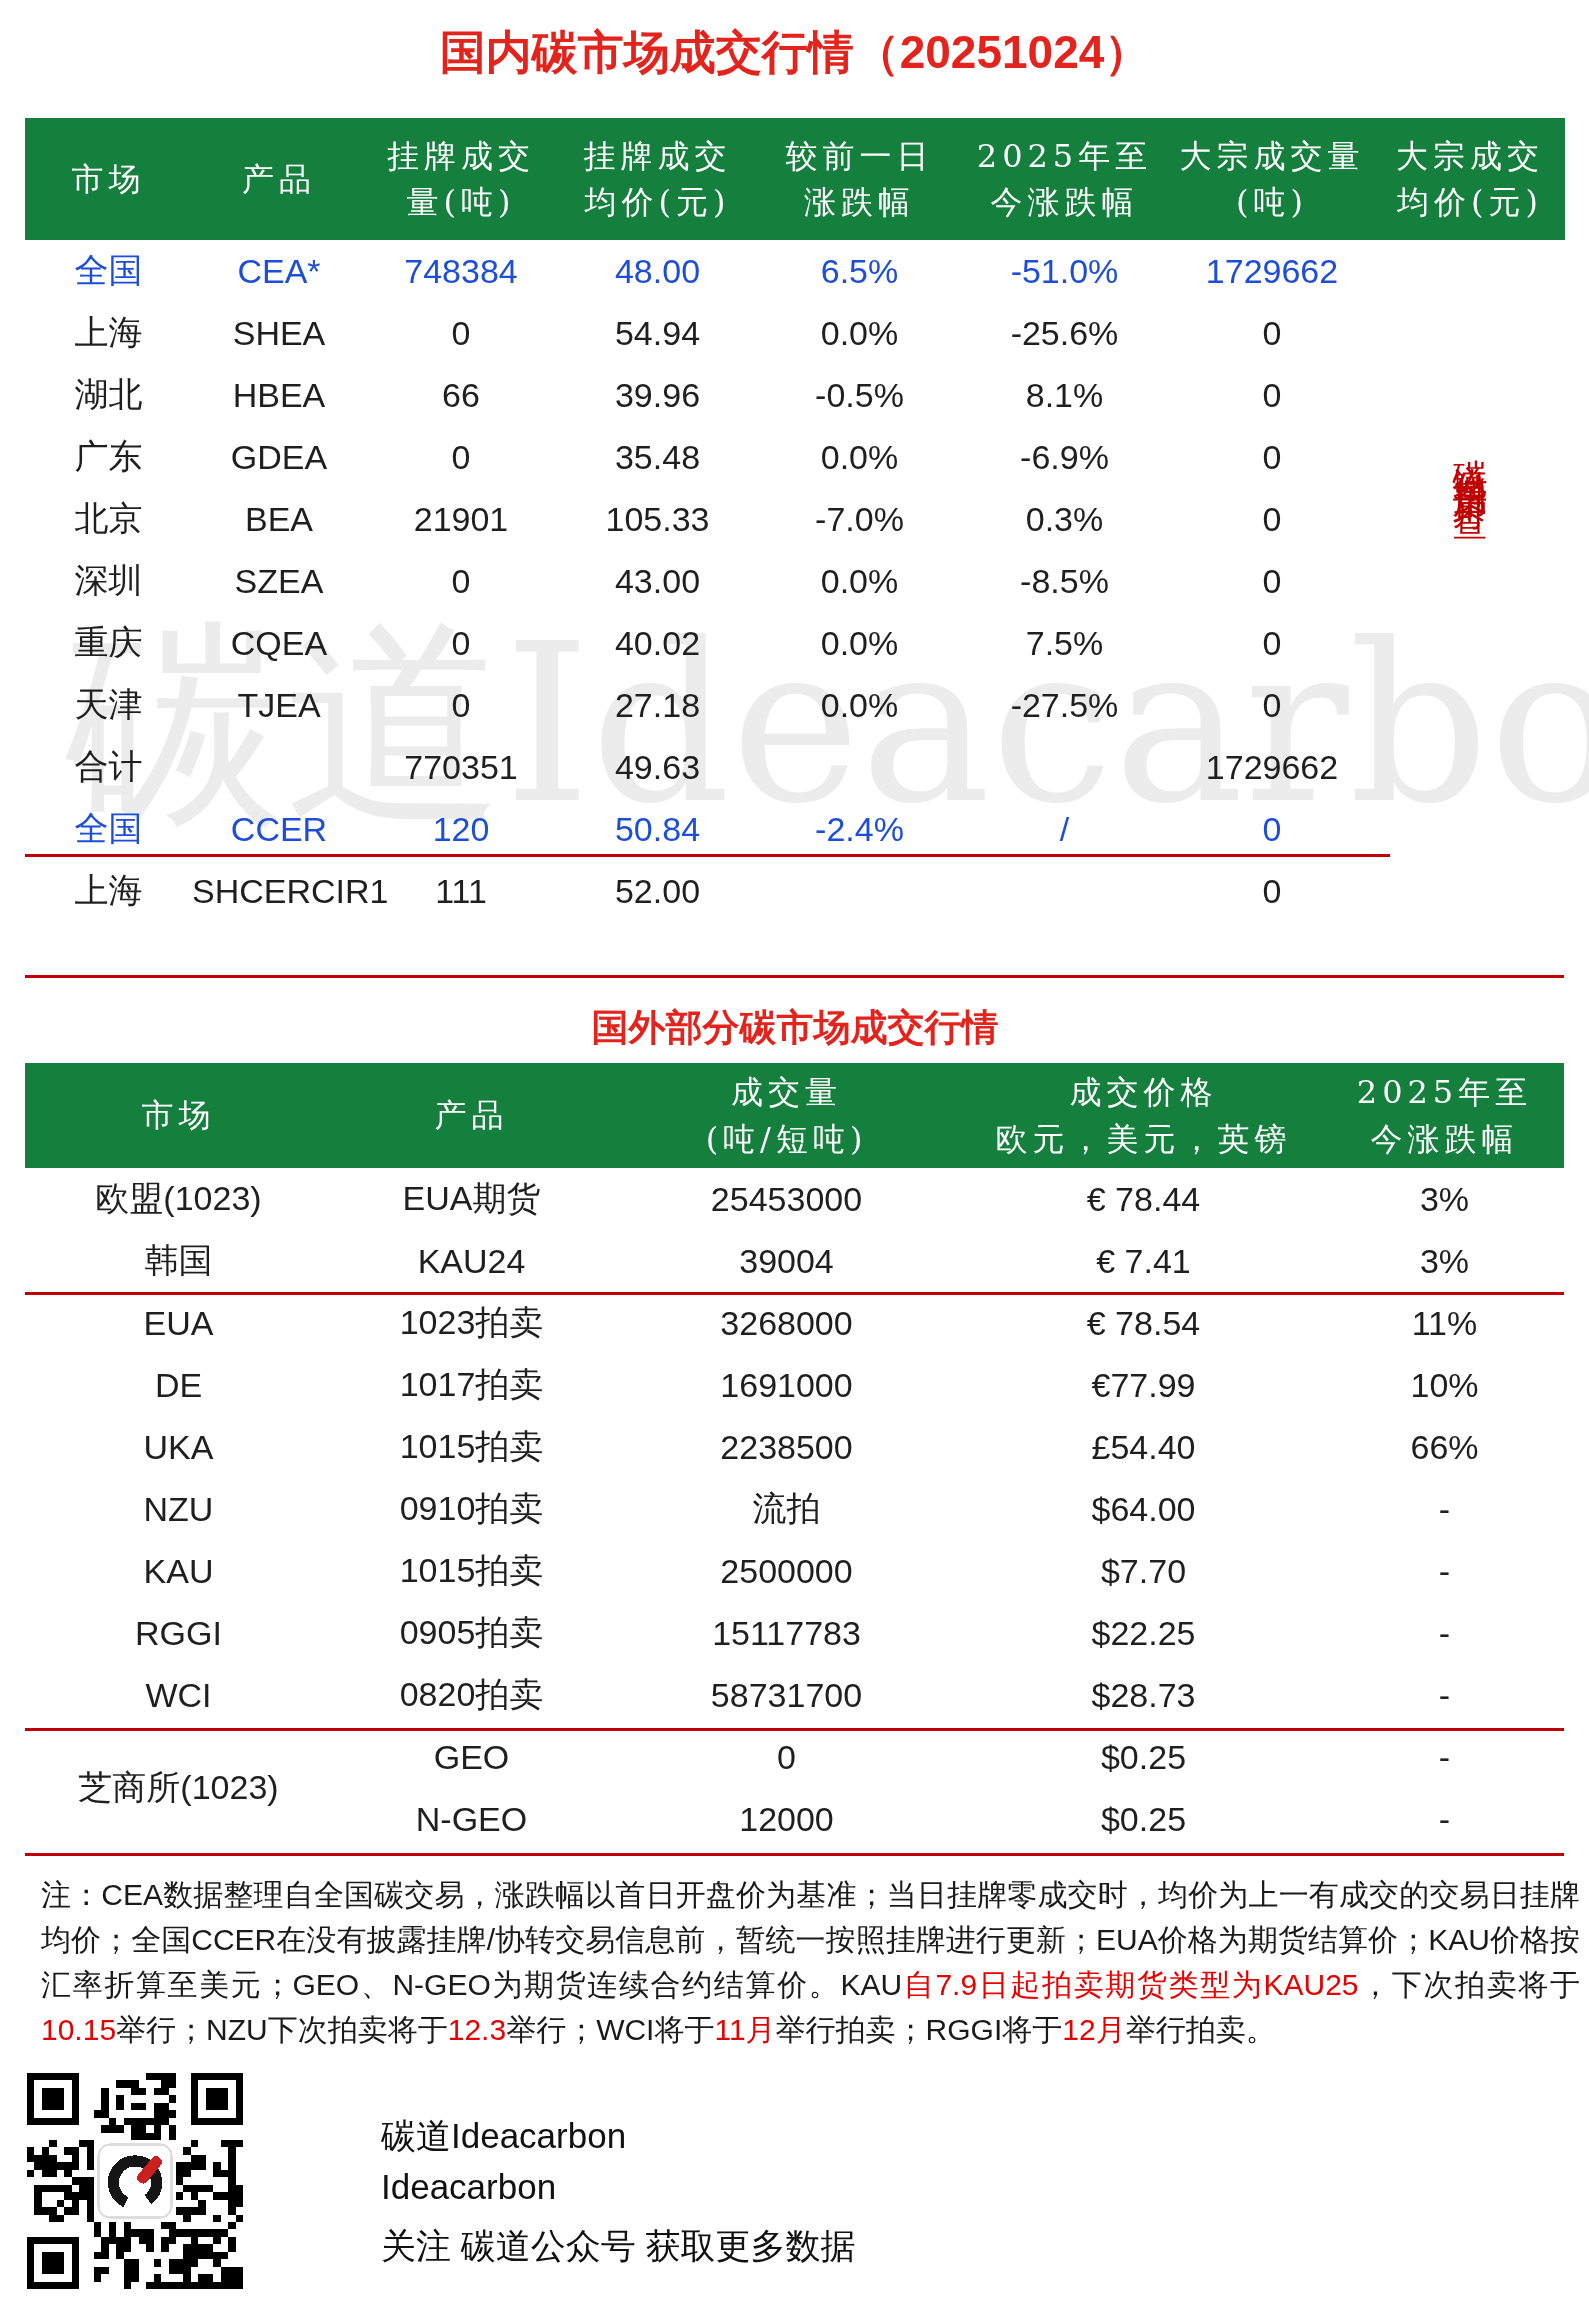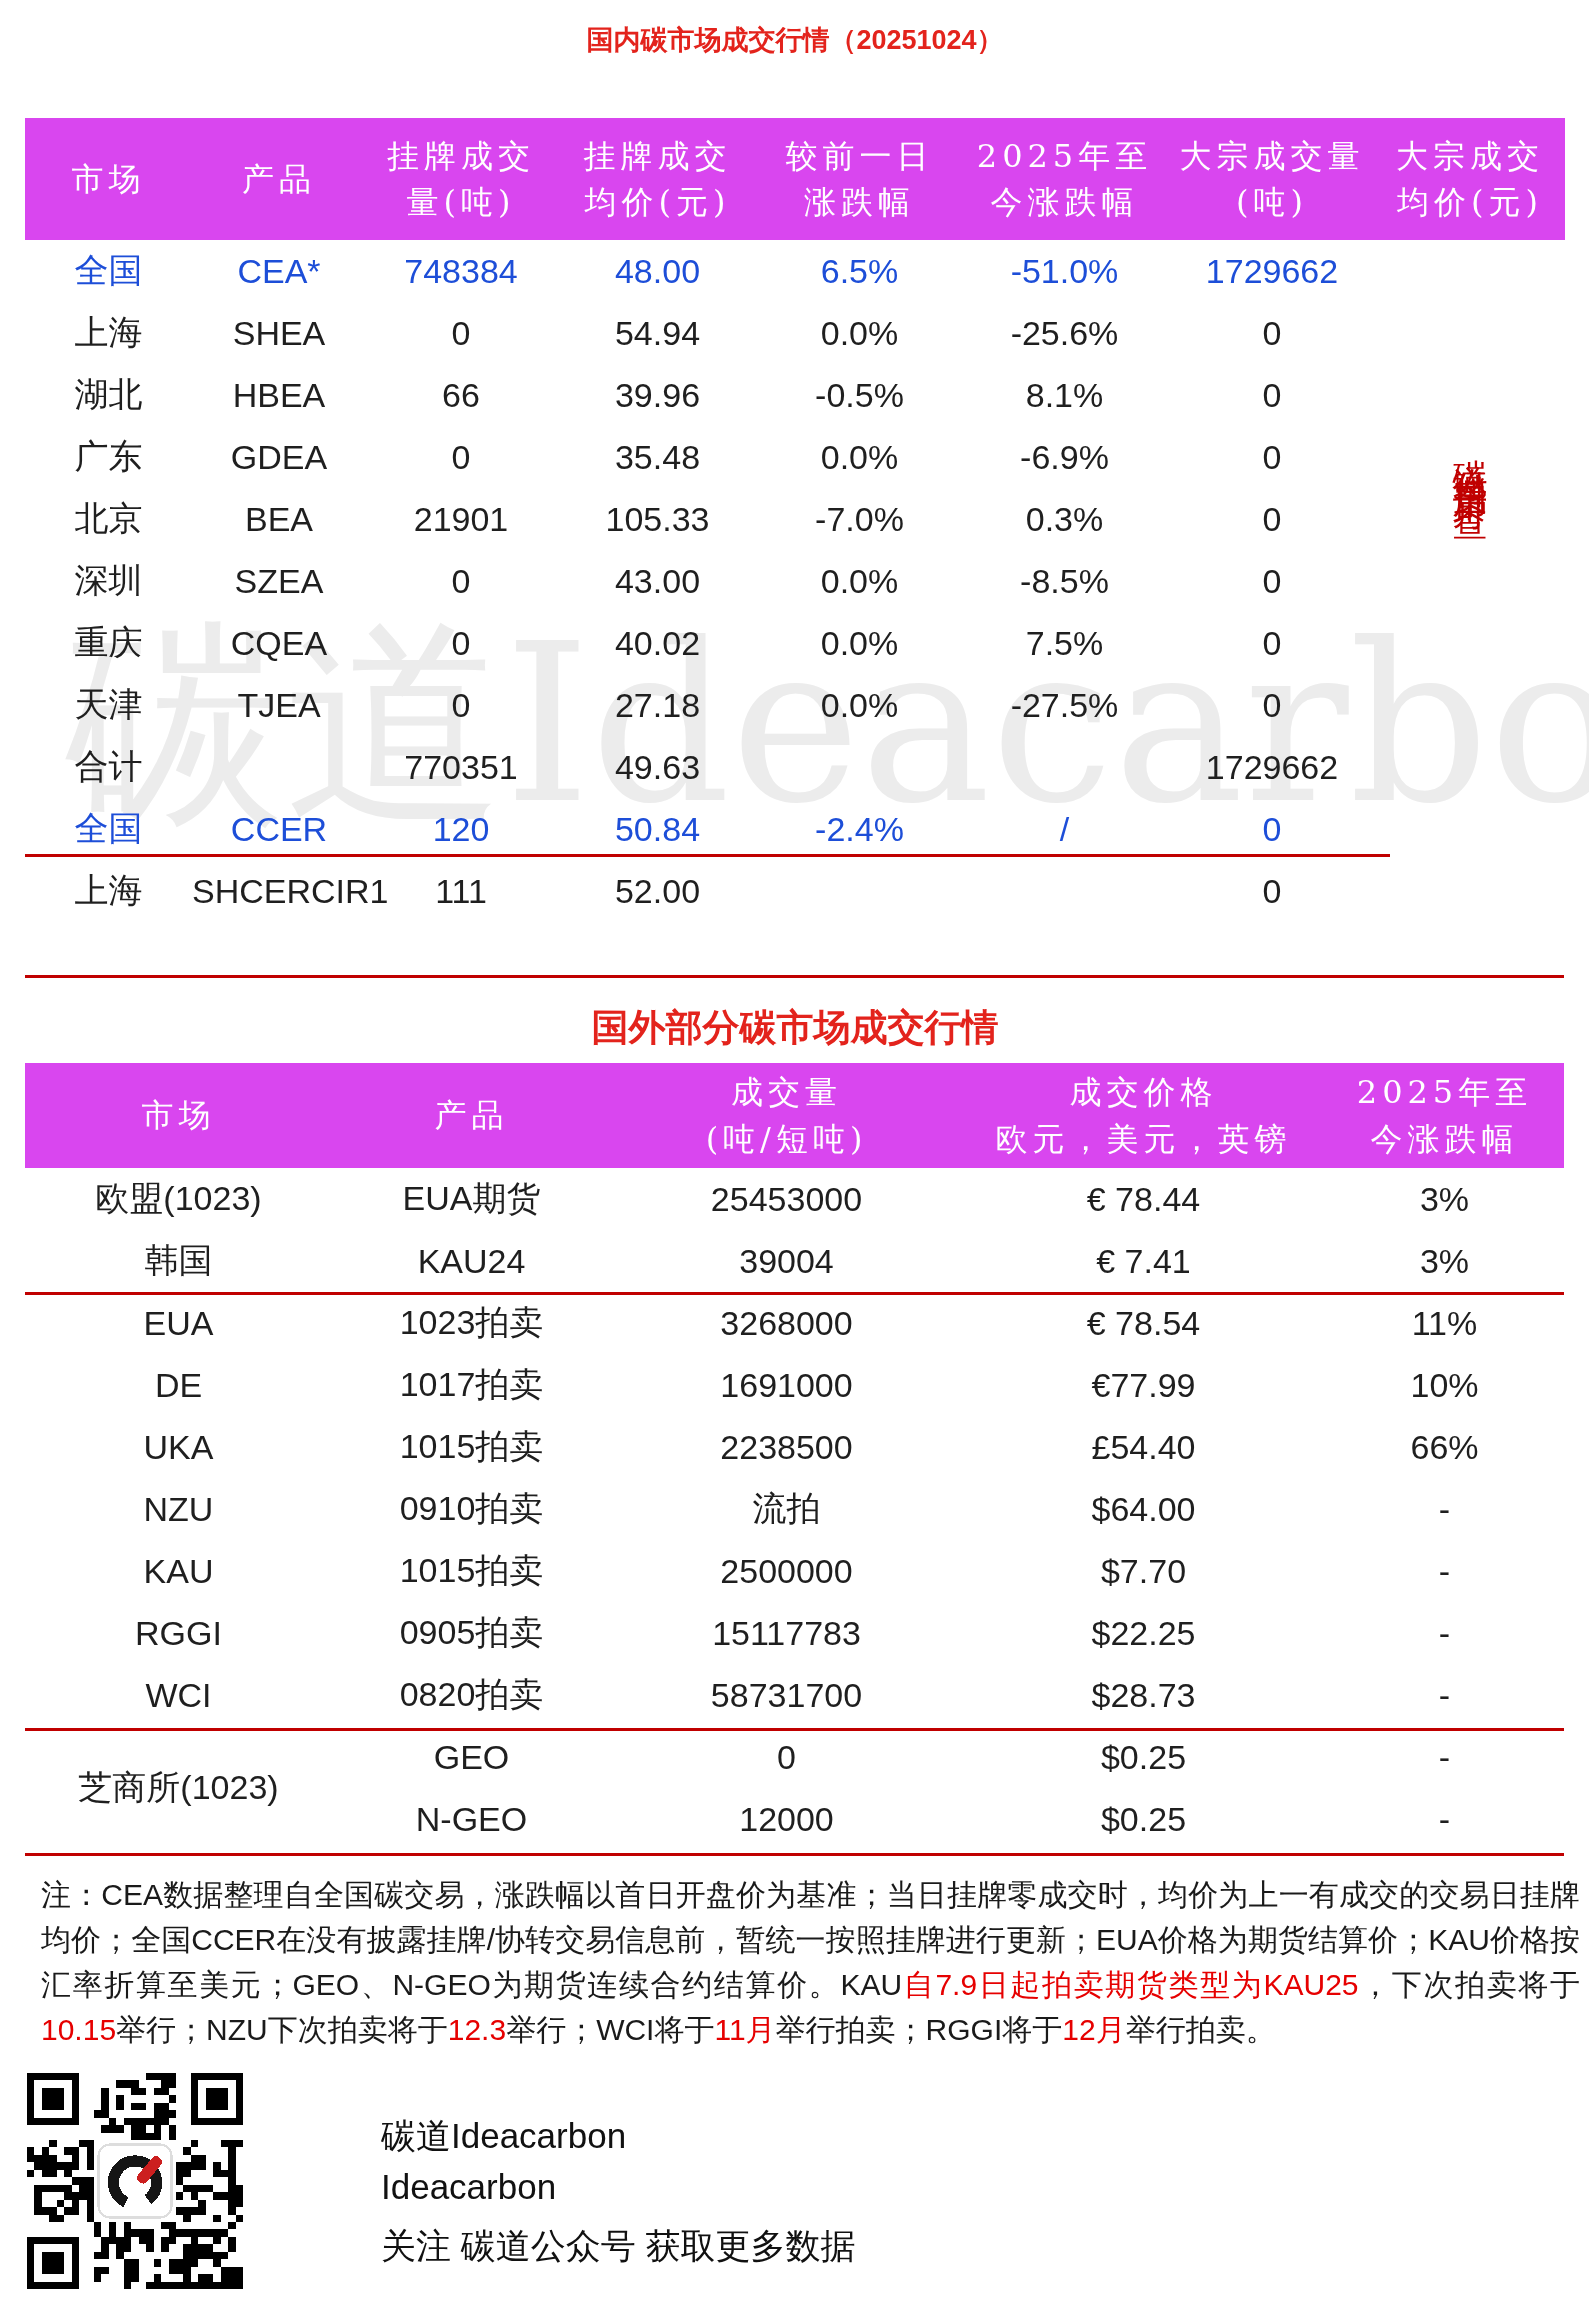--- a/index.html
+++ b/index.html
@@ -1,26 +1,26 @@
 <!DOCTYPE html>
 <html style="font-size:13.5px"><head>
 <meta charset="utf-8">
 <style>
   html,body{margin:0;padding:0;background:#fff;}
   .page{position:relative;width:1590px;height:2307px;background:#fff;overflow:hidden;
         font-family:"Liberation Sans","DejaVu Sans",sans-serif;color:#1f1f1f;}
   .watermark{position:absolute;left:66px;top:615px;font-size:219px;line-height:1;
         color:#ececec;font-family:"DejaVu Serif","Liberation Serif",serif;white-space:nowrap;z-index:0;}
   .title{position:absolute;left:0;width:100%;text-align:center;font-weight:700;color:#e3231c;z-index:2;}
-  #title1{top:22px;font-size:27px;}
+  #title1{top:22px;font-size:46px;}
   #title2{top:1003px;font-size:37px;}
   table{border-collapse:collapse;table-layout:fixed;position:absolute;z-index:1;}
   #domestic{left:25px;top:118px;width:1539px;}
   #foreign{left:25px;top:1063px;width:1539px;}
-  thead tr{background:#d946ef;}
+  thead tr{background:#15803d;}
   #domestic thead tr{height:122px;}
   #foreign thead tr{height:105px;}
   th{color:#fff;font-weight:400;font-family:"DejaVu Serif","Liberation Serif",serif;
      font-size:32px;letter-spacing:5px;line-height:1.45;padding:0;text-align:center;vertical-align:middle;}
   th span{display:block;}
   td{text-align:center;vertical-align:middle;font-size:34px;padding:0;}
   #domestic tbody tr{height:62px;}
   #foreign tbody tr{height:62px;}
   tr.hl td{color:#1d4ed8;}
   .c1{width:167px}.c2{width:174px}.c3{width:190px}.c4{width:203px}

